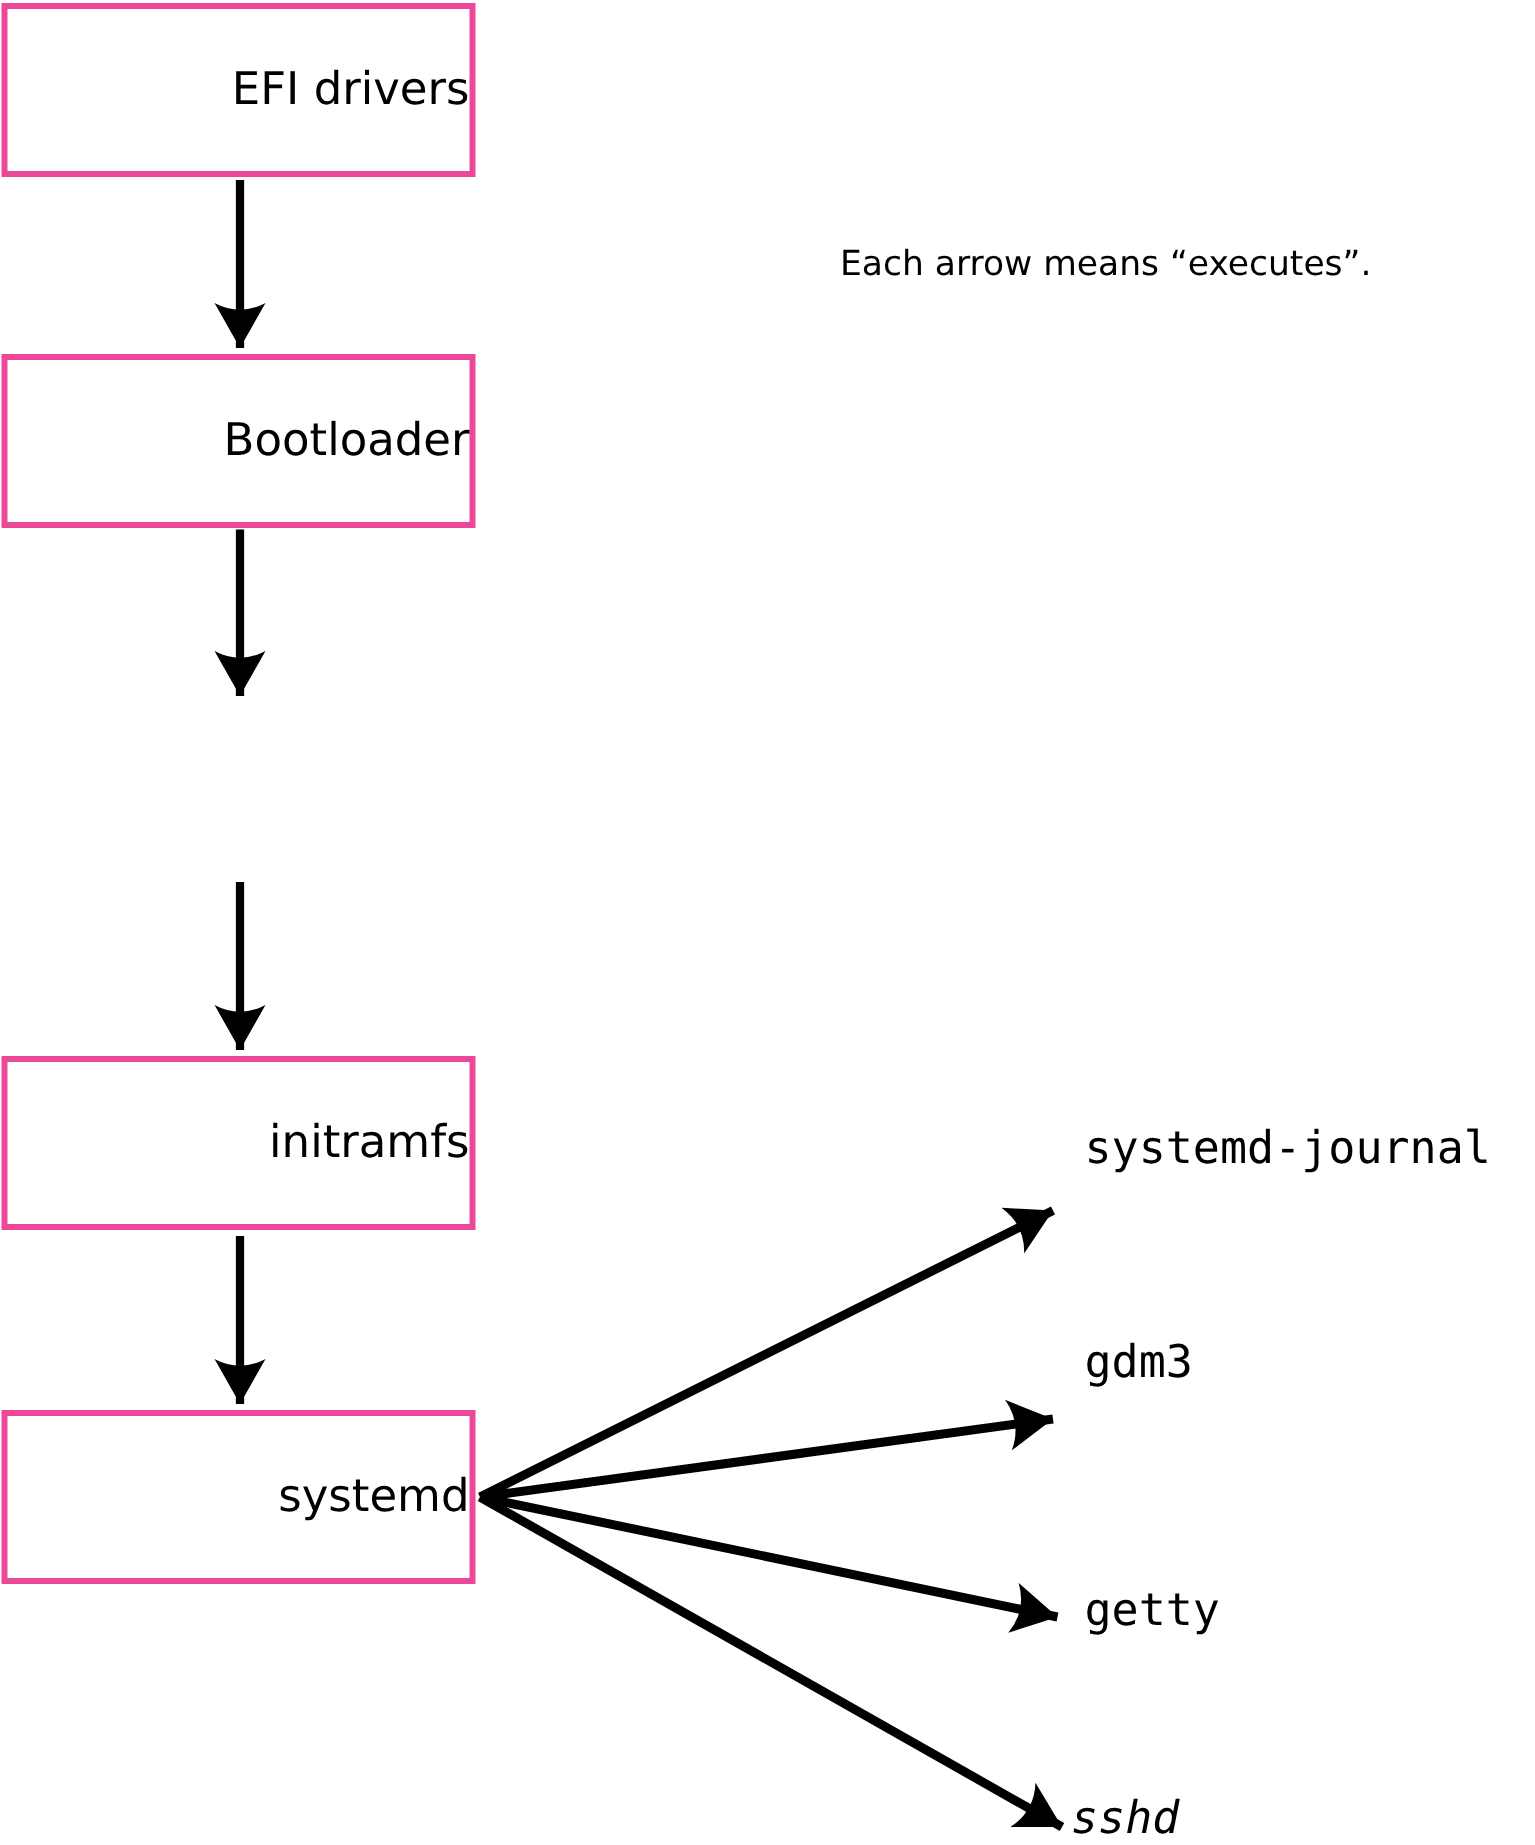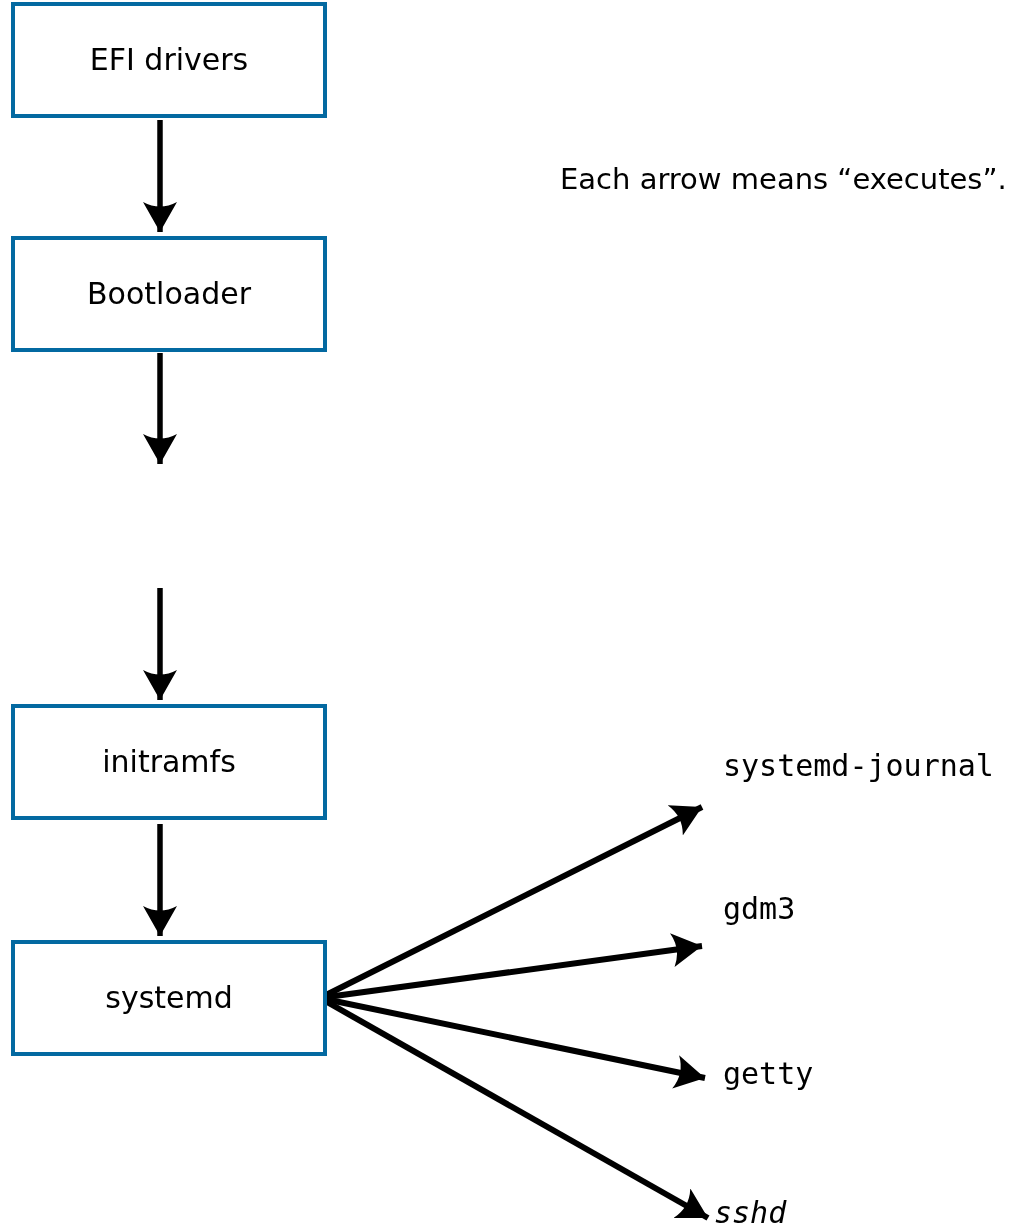--- a/index.html
+++ b/index.html
@@ -18,45 +18,45 @@
   }
   .arrow-layer {
     position: absolute;
     left: 0;
     top: 0;
     width: 1023px;
     height: 1230px;
   }
   .node-box {
     position: absolute;
-    left: 11px;
+    left: 1px;
     width: 308px;
     height: 108px;
-    border: 4px solid #0369a1;
+    border: 4px solid #ec4899;
     background: #ffffff;
     display: flex;
     align-items: center;
-    justify-content: center;
+    justify-content: flex-end;
   }
   .node-label {
     font-size: 30px;
     line-height: 1;
     color: #000000;
     white-space: nowrap;
   }
   .box-1 { top: 2px; }
   .box-2 { top: 236px; }
   .box-3 { top: 468px; }
   .box-4 { top: 704px; }
   .box-5 { top: 940px; }
   .caption {
     position: absolute;
     left: 560px;
     top: 163px;
-    font-size: 29px;
+    font-size: 23px;
     line-height: 1.15;
     white-space: nowrap;
     color: #000000;
   }
   .proc-label {
     position: absolute;
     font-family: "DejaVu Sans Mono", "Liberation Mono", monospace;
     font-size: 30px;
     line-height: 1.1;
     white-space: nowrap;

